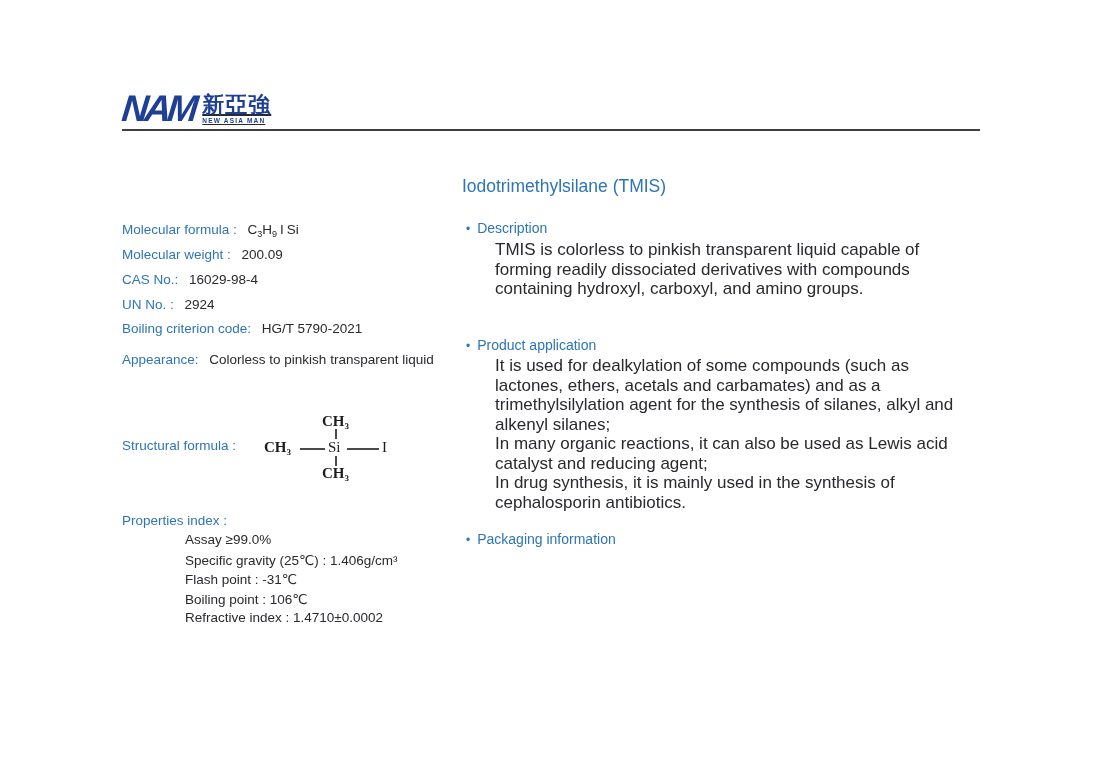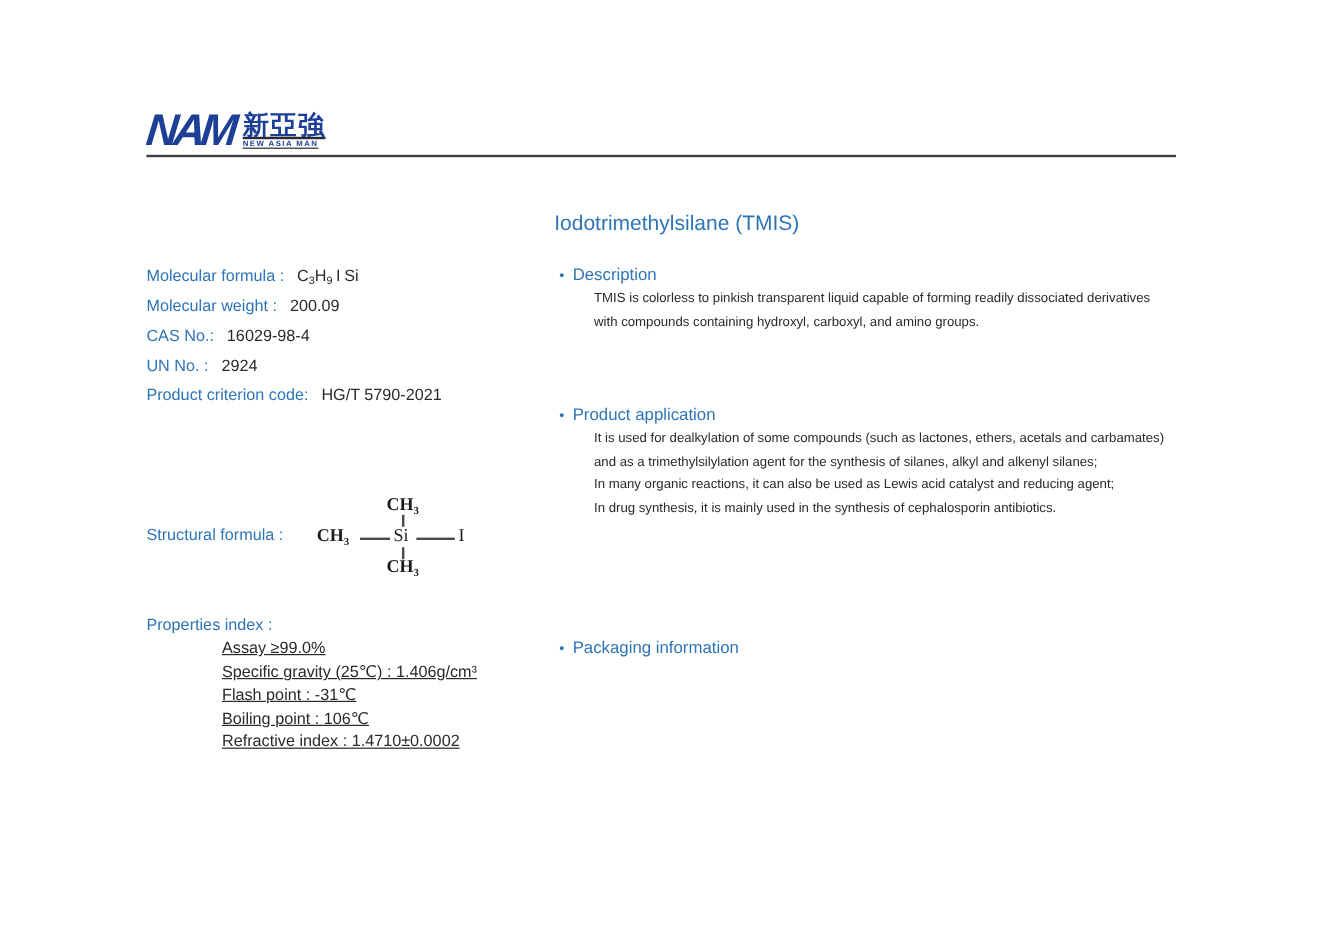--- a/index.html
+++ b/index.html
@@ -45,29 +45,29 @@
     position:absolute;left:262px;top:413px;width:140px;height:76px;
     font-family:"Liberation Serif","DejaVu Serif",serif;
     font-size:15px;color:#1c1c1c;text-align:right;
   }
   .sf .atom{position:absolute;white-space:nowrap;}
   .sf .ch{font-weight:bold;}
   .sf .bond{position:absolute;background:var(--line);}
   .sf .vbond{width:1.5px;height:10px;}
   .sf .hbond{height:1.5px;}
   
-  .prop-item{position:absolute;left:185px;font-size:13.5px;color:var(--ink);white-space:nowrap;text-decoration:underline;}
+  .prop-item{position:absolute;left:185px;font-size:13.5px;color:var(--ink);white-space:nowrap;}
   
   .sec-heading{
     position:absolute;left:466px;font-size:14px;color:var(--blue);white-space:nowrap;
   }
   .sec-heading .bullet{font-size:12px;margin-right:7px;}
   .sec-body{
     position:absolute;left:495px;width:482px;
-    font-size:11px;line-height:19.5px;color:var(--ink);
+    font-size:17px;line-height:19.5px;color:var(--ink);
     white-space:pre-line;margin:0;
   }
 </style>
 </head>
 <body>
 
 <div class="page">
 
   <div class="logo">
     <span class="logo-nam">NAM</span>
@@ -90,22 +90,26 @@
   </div>
   <div class="row" style="top:272px">
     <span class="label">CAS No.:</span>
     <span class="value">16029-98-4</span>
   </div>
   <div class="row" style="top:297px">
     <span class="label">UN No. :</span>
     <span class="value">2924</span>
   </div>
   <div class="row" style="top:321px">
-    <span class="label">Product criterion code:</span>
+    <span class="label">Boiling criterion code:</span>
     <span class="value">HG/T 5790-2021</span>
+  </div>
+  <div class="row" style="top:352px">
+    <span class="label">Appearance:</span>
+    <span class="value">Colorless to pinkish transparent liquid</span>
   </div>
 
   <div class="row" style="top:438px">
     <span class="label">Structural formula :</span>
   </div>
   <div class="sf">
     <span class="atom ch" style="left:60px;top:0px"><span>CH</span><sub class="fsub">3</sub></span>
     <span class="atom ch" style="left:2px;top:26px"><span>CH</span><sub class="fsub">3</sub></span>
     <span class="atom" style="left:66px;top:26px">Si</span>
     <span class="atom" style="left:120px;top:26px">I</span>

